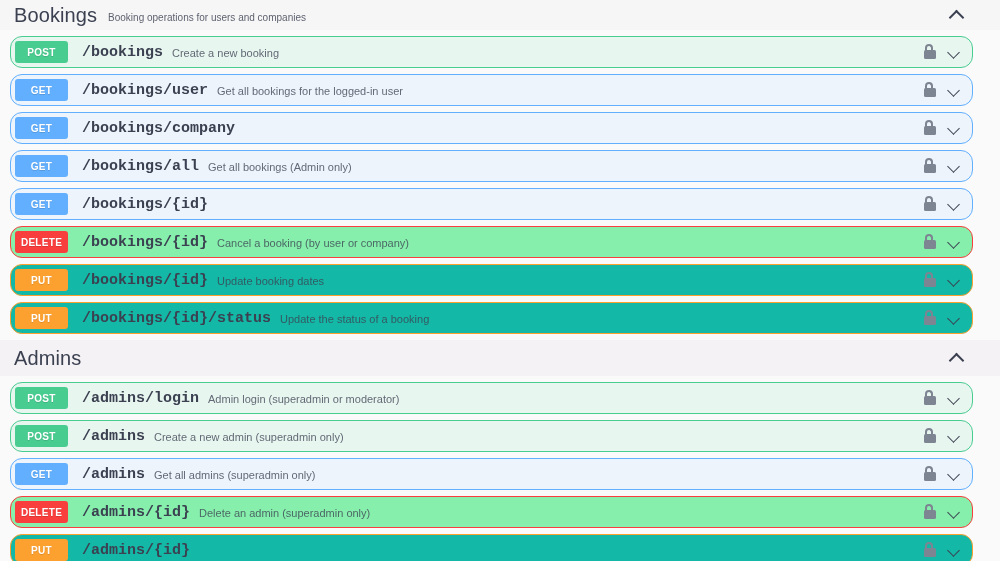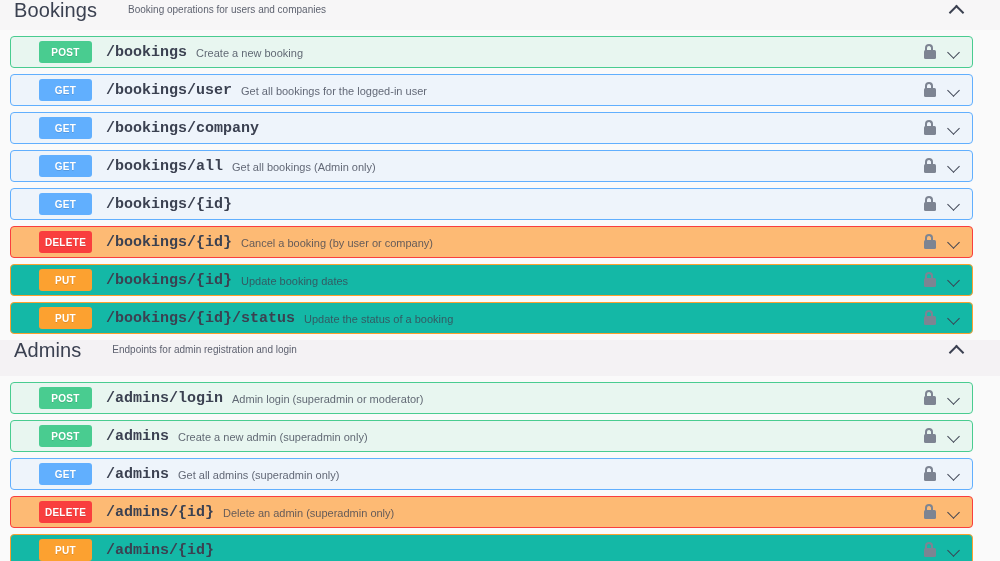--- a/index.html
+++ b/index.html
@@ -23,27 +23,26 @@
     overflow: hidden;
   }
 
   
   .tag-section {
     width: 1000px;
   }
 
   .tag-header {
     display: flex;
-    align-items: flex-start;
+    align-items: center;
     padding: 0 12px 0 14px;
     height: 36px;
     background: #f4f2f4;
     cursor: pointer;
     position: relative;
-    gap: 20px;
   }
   .tag-header.first { height: 30px; background: #f7f6f7; }
 
   .tag-title {
     font-size: 20px;
     font-weight: 400;
     color: #3b4151;
     letter-spacing: 0.1px;
     line-height: 1;
     font-family: "Liberation Sans", sans-serif;
@@ -82,26 +81,25 @@
   
   .ops-list {
     padding: 0;
   }
 
   .op-row {
     display: flex;
     align-items: center;
     margin: 0 27px 6px 10px;
     height: 32px;
-    border-radius: 4px;
+    border-radius: 12px;
     border-width: 1px;
     border-style: solid;
     cursor: pointer;
     position: relative;
-    padding-left: 24px;
   }
   .op-row:first-child { margin-top: 6px; }
 
   .op-method {
     width: 53px;
     min-width: 53px;
     height: 22px;
     margin-left: 4px;
     border-radius: 3px;
     color: #fff;
@@ -183,21 +181,21 @@
     transform: rotate(45deg);
   }
 
   
   .m-post { background: #e8f6f0; border-color: #49cc90; }
   .m-post .op-method { background: #49cc90; }
 
   .m-get { background: #eef4fb; border-color: #61affe; }
   .m-get .op-method { background: #61affe; }
 
-  .m-delete { background: #fdba74; border-color: #f93e3e; }
+  .m-delete { background: #86efac; border-color: #f93e3e; }
   .m-delete .op-method { background: #f93e3e; }
 
   .m-put { background: #14b8a6; border-color: #fca130; justify-content: space-between; }
   .m-put .op-method { background: #fca130; }
 </style>
 </head>
 <body>
 
 <div class="swagger-root">
   <div id="sections-container">
@@ -293,21 +291,20 @@
               <span class="shackle"></span>
               <span class="body"></span>
             </span>
             <span class="chevron-down"></span>
           </div>
         </div>
       </div>
       <div class="tag-section">
         <div class="tag-header">
           <span class="tag-title">Admins</span>
-          <span class="tag-desc">Endpoints for admin registration and login</span>
           <span class="tag-spacer"></span>
           <span class="chevron-up"></span>
         </div>
         <div class="ops-list">
           <div class="op-row m-post">
             <span class="op-method">POST</span>
             <span class="op-path">/admins/login</span>
             <span class="op-summary">Admin login (superadmin or moderator)</span>
             <span class="op-spacer"></span>
             <span class="lock-icon">

